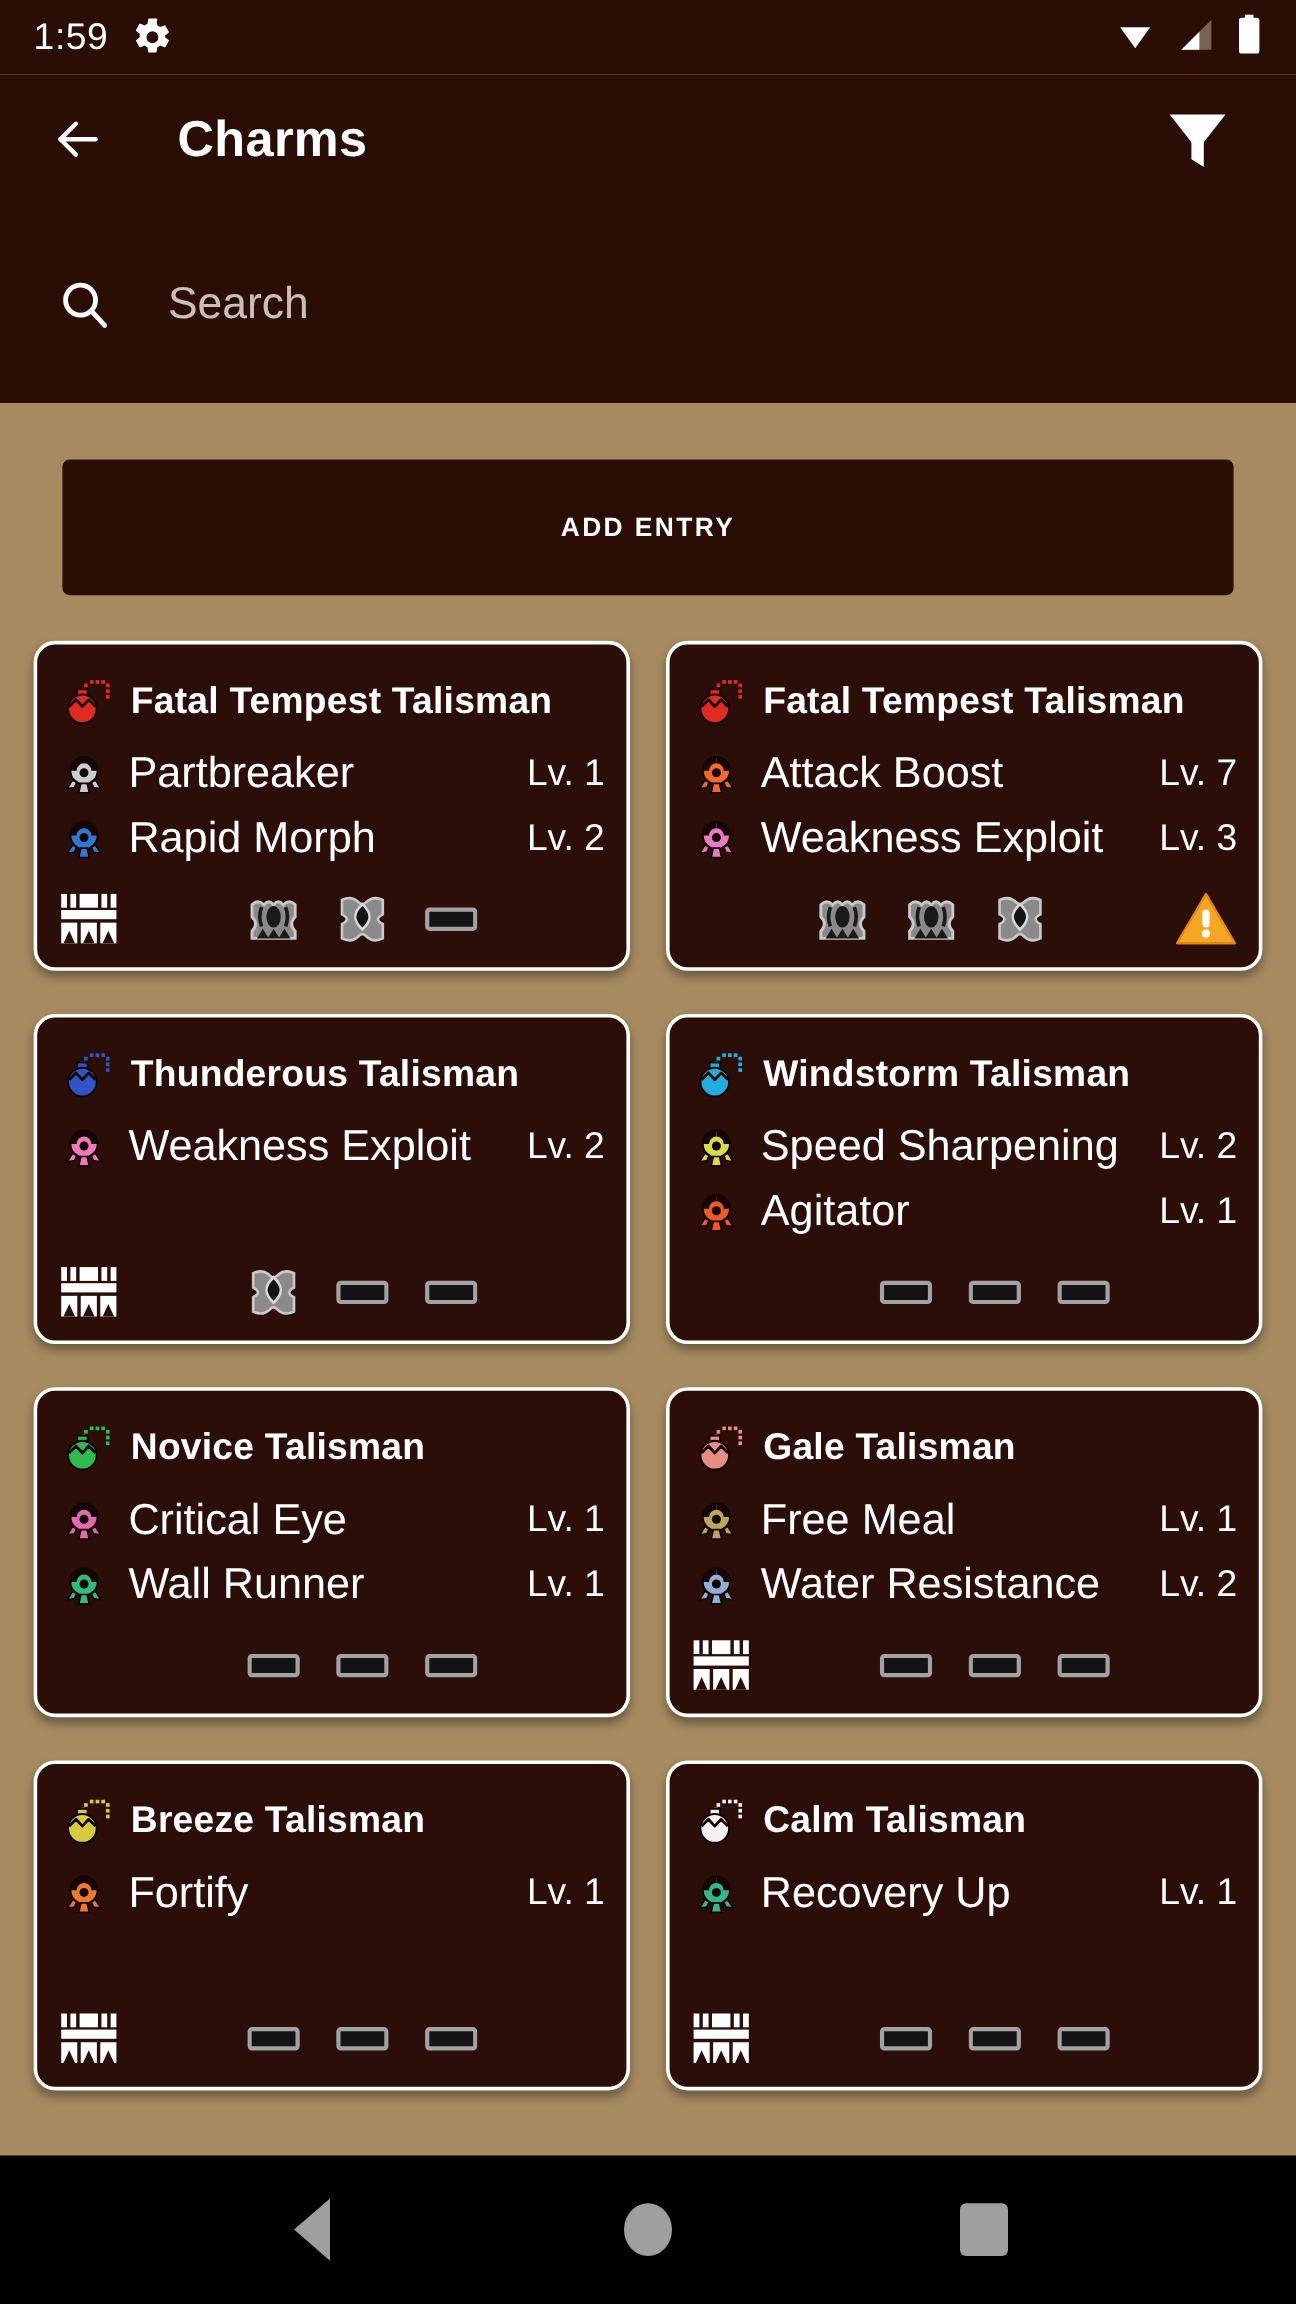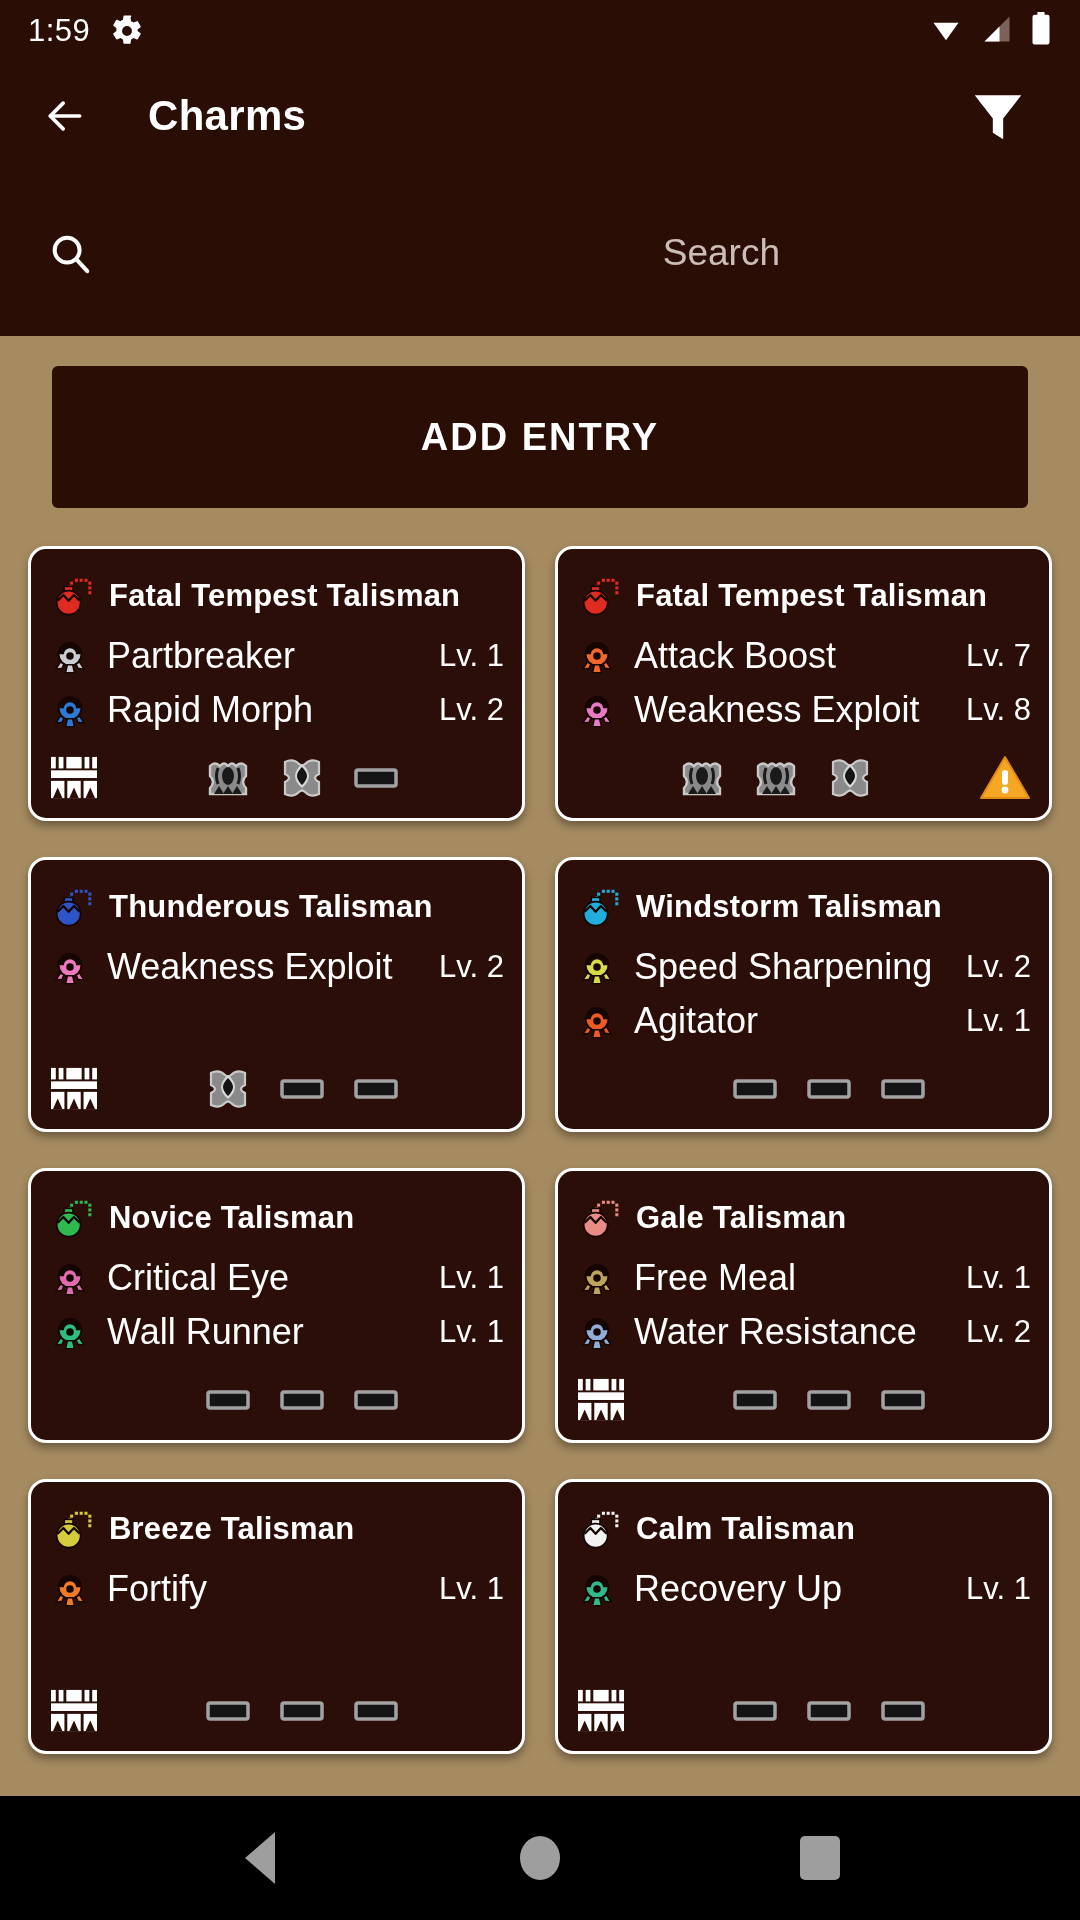--- a/index.html
+++ b/index.html
@@ -36,35 +36,34 @@
   
   .searchbar {
     background:#2A0E06; flex:0 0 166px;
     display:flex; align-items:center; padding:0 44px;
   }
   .search-icon { width:52px; height:52px; display:flex; align-items:center; justify-content:center; }
   .search-field {
     margin-left:44px; color:#E6DDD6; font-size:37px; opacity:.93;
     background:transparent; border:none; outline:none; width:640px;
     font-family:"Liberation Sans", sans-serif;
-    text-align:right;
   }
   .search-field::placeholder { color:#E6DDD6; opacity:.92; }
 
   
   .content {
     flex:1; background:#A68B61; overflow:hidden; position:relative;
     padding:0 26px;
   }
 
   .add-entry {
-    margin:30px 26px 0 26px;
-    height:142px; background:#2A0E06; border-radius:6px;
+    margin:47px 26px 0 26px;
+    height:113px; background:#2A0E06; border-radius:6px;
     display:flex; align-items:center; justify-content:center;
-    color:#fff; font-size:38px; font-weight:bold; letter-spacing:2px;
+    color:#fff; font-size:22px; font-weight:bold; letter-spacing:2px;
     border:none; font-family:"Liberation Sans", sans-serif;
     width:calc(100% - 52px);
   }
 
   .grid {
     margin-top:38px;
     display:grid; grid-template-columns:1fr 1fr;
     gap:36px 30px;
     padding:0 2px;
   }
@@ -299,21 +298,21 @@
             <span class="skill-icon"><svg width="42" height="42" viewBox="0 0 48 48">
     <circle cx="24" cy="22" r="13" fill="#E87BC4" stroke="#150603" stroke-width="2"></circle>
     <path d="M24 9 a13 13 0 0 0 -13 13 h6 a7 7 0 0 1 7 -7 Z" fill="#150603"></path>
     <path d="M24 9 a13 13 0 0 1 13 13 h-6 a7 7 0 0 0 -7 -7 Z" fill="#150603"></path>
     <circle cx="24" cy="24" r="4.3" fill="#150603"></circle>
     <path d="M13 31 l-5 8 l7 -1 l2 -5 Z" fill="#E87BC4" stroke="#150603" stroke-width="1.6"></path>
     <path d="M35 31 l5 8 l-7 -1 l-2 -5 Z" fill="#E87BC4" stroke="#150603" stroke-width="1.6"></path>
     <path d="M21 34 l-2 9 h10 l-2 -9 Z" fill="#E87BC4" stroke="#150603" stroke-width="1.6"></path>
   </svg></span>
             <span class="skill-name">Weakness Exploit</span>
-            <span class="skill-lv">Lv. 8</span>
+            <span class="skill-lv">Lv. 3</span>
           </div>
           <div class="slot-row">
             <span class="rarity-spacer"></span>
             <span class="slots">
               <span class="slot">
                 <svg width="48" height="48" viewBox="0 0 48 48">
       <path d="M6 12 q5 -5 10 0 q4 -5 8 0 q4 -5 8 0 q5 -5 10 0 l0 10 q-6 6 0 12 l0 6 l-36 0 l0 -6 q6 -6 0 -12 Z" fill="#8A8A8A" stroke="#C9C9C9" stroke-width="2.4"></path>
       <ellipse cx="24" cy="22" rx="6" ry="9" fill="#1A1A1A"></ellipse>
       <path d="M14 14 q-3 8 0 16" fill="none" stroke="#1A1A1A" stroke-width="3"></path>
       <path d="M34 14 q3 8 0 16" fill="none" stroke="#1A1A1A" stroke-width="3"></path>

